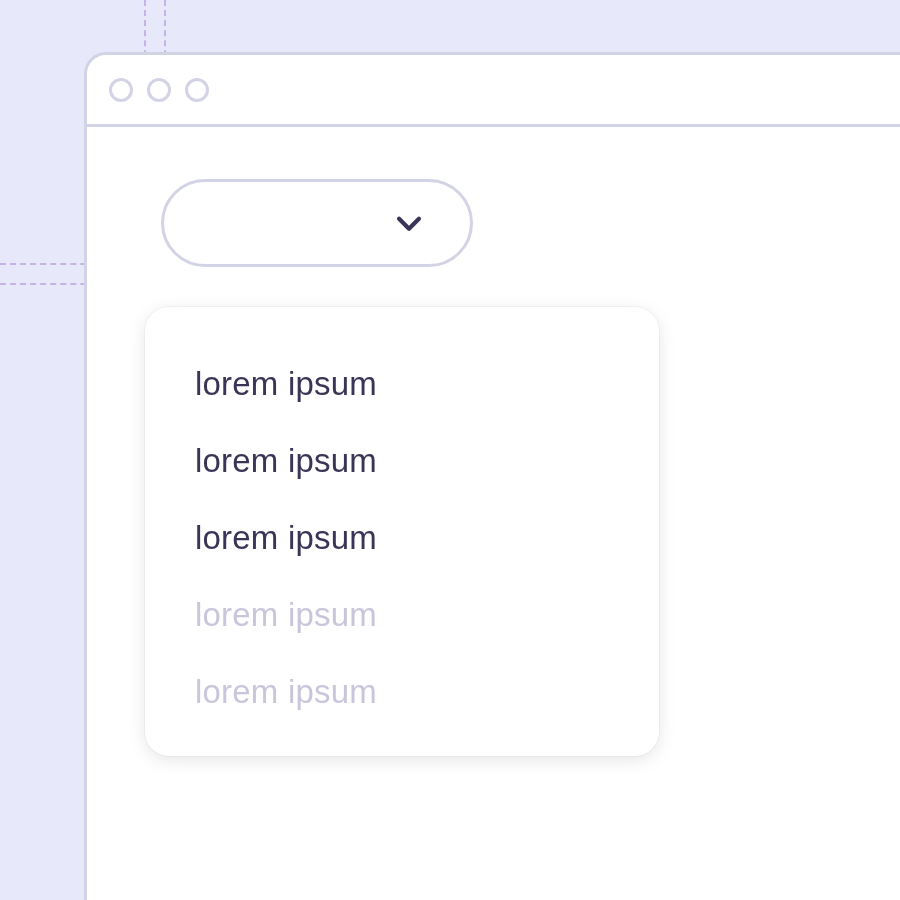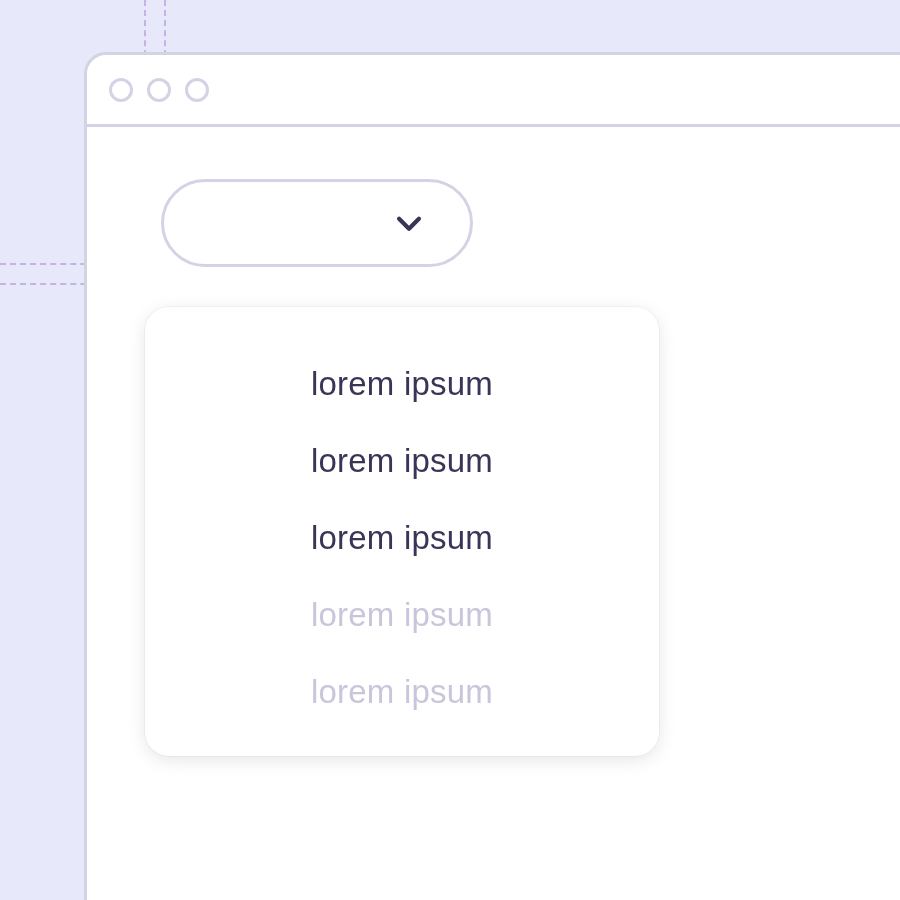--- a/index.html
+++ b/index.html
@@ -82,21 +82,20 @@
     box-shadow: 0 4px 18px rgba(0,0,0,0.10), 0 0 0 1px rgba(0,0,0,0.03);
     padding: 38px 50px 26px 50px;
   }
   .menu-item {
     font-size: 33px;
     line-height: 1;
     letter-spacing: 0.2px;
     padding: 22px 0;
     color: #3a3557;
     cursor: pointer;
-    text-align: center;
   }
   .menu-item.disabled {
     color: #c9c6dc;
   }
 </style>
 </head>
 <body>
 
 <div class="guide guide-v guide-v1"></div>
 <div class="guide guide-v guide-v2"></div>

